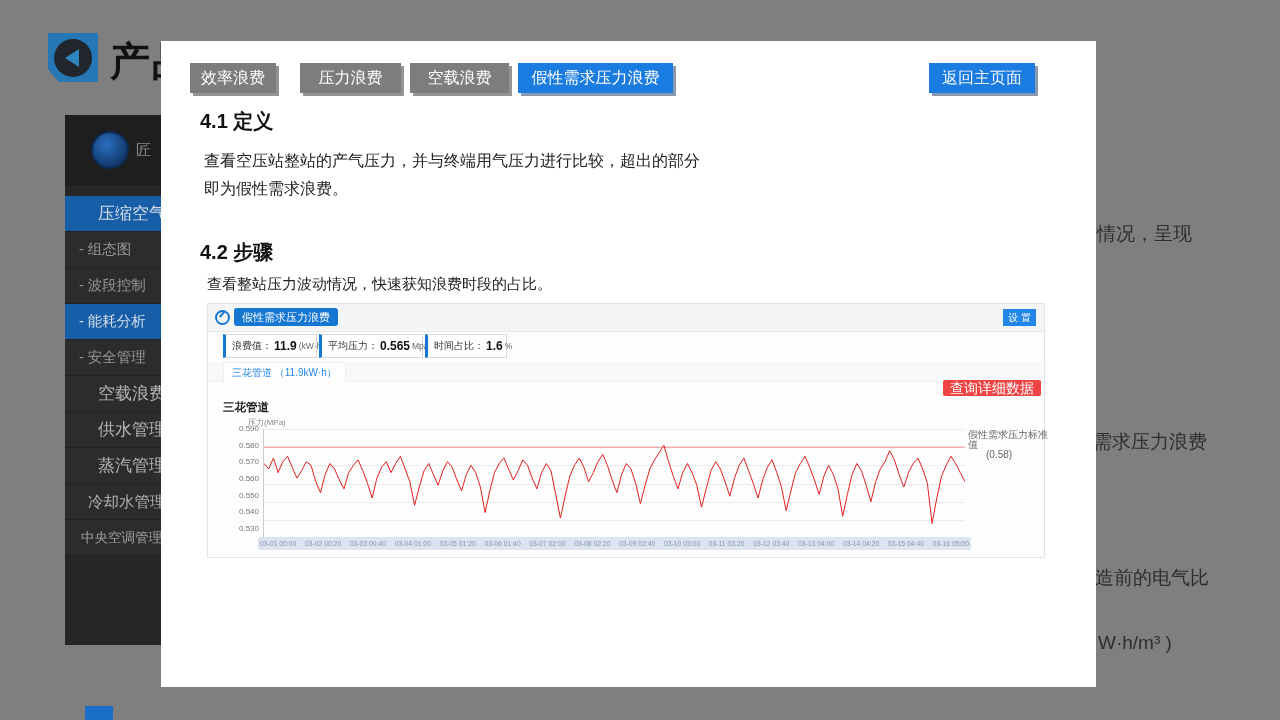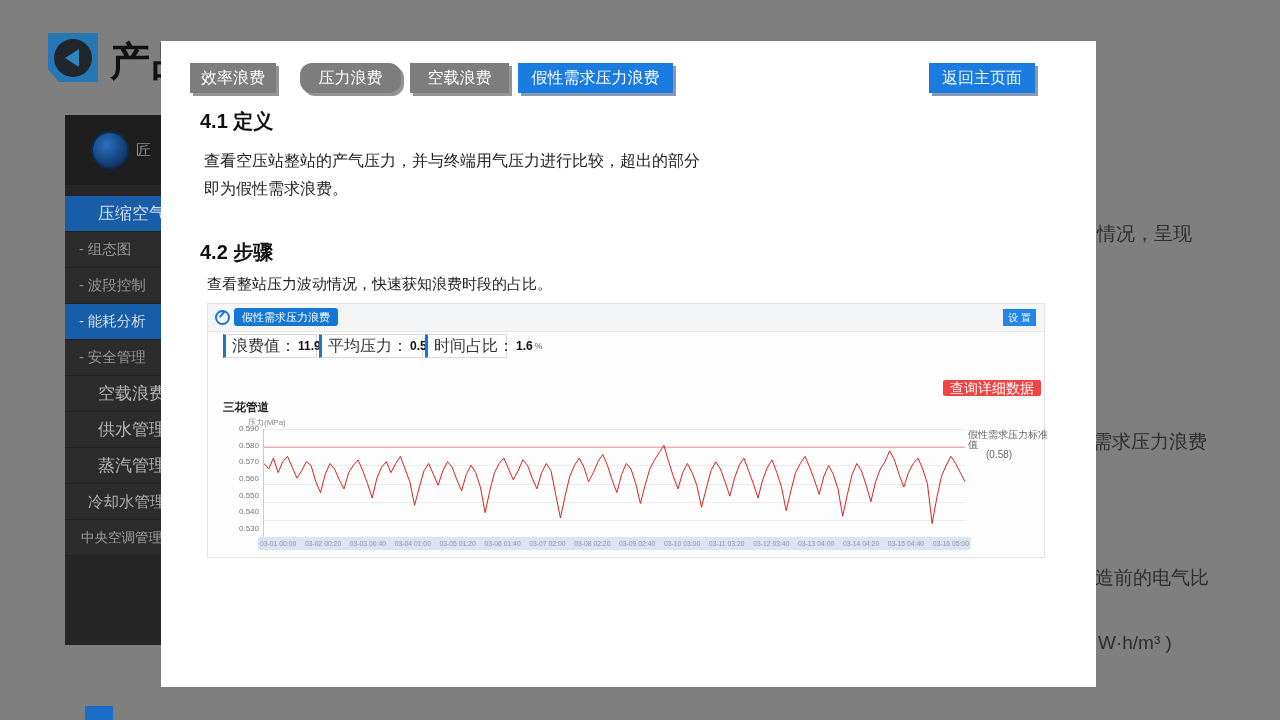--- a/index.html
+++ b/index.html
@@ -34,21 +34,21 @@
 
   .bottom-blue{position:absolute;left:85px;top:706px;width:28px;height:14px;background:#1b6ec8;z-index:1;}
 
   
   .modal{position:absolute;left:161px;top:41px;width:935px;height:646px;background:#ffffff;z-index:5;}
   .tab-btn{position:absolute;top:22px;height:30px;border:none;color:#fff;font-size:16px;
     background:#7d7d7d;box-shadow:3px 3px 0 rgba(60,60,60,0.55);display:flex;align-items:center;justify-content:center;
     font-family:inherit;cursor:pointer;}
   .tab-btn.active{background:#1a7ce0;box-shadow:3px 3px 0 rgba(40,70,110,0.55);}
   .tab-1{left:29px;width:86px;}
-  .tab-2{left:139px;width:101px;border-radius:12px;}
+  .tab-2{left:139px;width:101px;}
   .tab-3{left:249px;width:99px;}
   .tab-4{left:357px;width:155px;}
   .return-btn{position:absolute;top:22px;left:768px;width:106px;height:30px;border:none;background:#1a7ce0;
     color:#eef4fb;font-size:16px;box-shadow:3px 3px 0 rgba(40,70,110,0.55);font-family:inherit;cursor:pointer;}
   .h-sec{position:absolute;left:39px;font-size:20px;font-weight:bold;color:#111;}
   .h-41{top:67px;}
   .h-42{top:198px;}
   .body-line{position:absolute;left:43px;font-size:16px;color:#222;white-space:nowrap;}
   .bl-1{top:110px;}
   .bl-2{top:138px;}
@@ -61,21 +61,21 @@
     font-size:11px;display:flex;align-items:center;padding:0 8px;}
   .gauge-icon{position:absolute;left:7px;top:6px;width:11px;height:11px;border:2px solid #1677d2;border-radius:50%;}
   .gauge-icon::after{content:"";position:absolute;left:4px;top:-1px;width:2px;height:7px;background:#1677d2;transform:rotate(40deg);}
   .settings-btn{position:absolute;right:8px;top:5px;height:17px;min-width:32px;background:#2286e8;border:none;border-radius:0;
     color:#fff;font-size:10px;padding:0 5px;font-family:inherit;cursor:pointer;}
   .stat-box{position:absolute;top:30px;height:22px;background:#fff;border:1px solid #d9d9d9;border-left:3px solid #1677d2;
     display:flex;align-items:center;padding:0 6px;white-space:nowrap;}
   .stat-1{left:15px;width:78px;}
   .stat-2{left:111px;width:88px;}
   .stat-3{left:217px;width:66px;}
-  .stat-label{font-size:16px;color:#333;}
+  .stat-label{font-size:10px;color:#333;}
   .stat-value{font-size:12px;font-weight:bold;color:#111;margin-left:2px;}
   .stat-unit{font-size:8.5px;color:#666;margin-left:2px;}
   .pipe-tab-row{position:absolute;left:0;top:58px;width:100%;height:19px;background:#f7f8fa;border-bottom:1px solid #eee;}
   .pipe-tab{position:absolute;left:15px;top:0;height:19px;background:#fff;border:1px solid #eee;border-bottom:none;
     color:#2286e8;font-size:10px;display:flex;align-items:center;padding:0 8px;cursor:pointer;}
   .query-btn{position:absolute;right:3px;top:76px;height:16px;background:#ef4444;border:none;border-radius:2px;
     color:#fff;font-size:14px;padding:0 7px;font-family:inherit;cursor:pointer;}
   .chart-title{position:absolute;left:15px;top:96px;font-size:11.5px;font-weight:bold;color:#222;}
   .ylabel{position:absolute;left:40px;top:113px;font-size:8px;color:#888;}
   .plot{position:absolute;left:55px;top:125px;width:701px;height:109px;border-left:1px solid #ccc;}
@@ -156,20 +156,23 @@
         <span class="stat-label">平均压力：</span>
         <span class="stat-value">0.565</span>
         <span class="stat-unit">Mpa</span>
       </div>
       <div class="stat-box stat-3">
         <span class="stat-label">时间占比：</span>
         <span class="stat-value">1.6</span>
         <span class="stat-unit">%</span>
       </div>
 
+      <div class="pipe-tab-row">
+        <div class="pipe-tab">三花管道 （11.9kW·h）</div>
+      </div>
       <button class="query-btn">查询详细数据</button>
 
       <div class="chart-title">三花管道</div>
       <div class="ylabel">压力(MPa)</div>
       <div class="y-ticks" id="y-ticks">
           <span>0.590</span>
           <span>0.580</span>
           <span>0.570</span>
           <span>0.560</span>
           <span>0.550</span>

